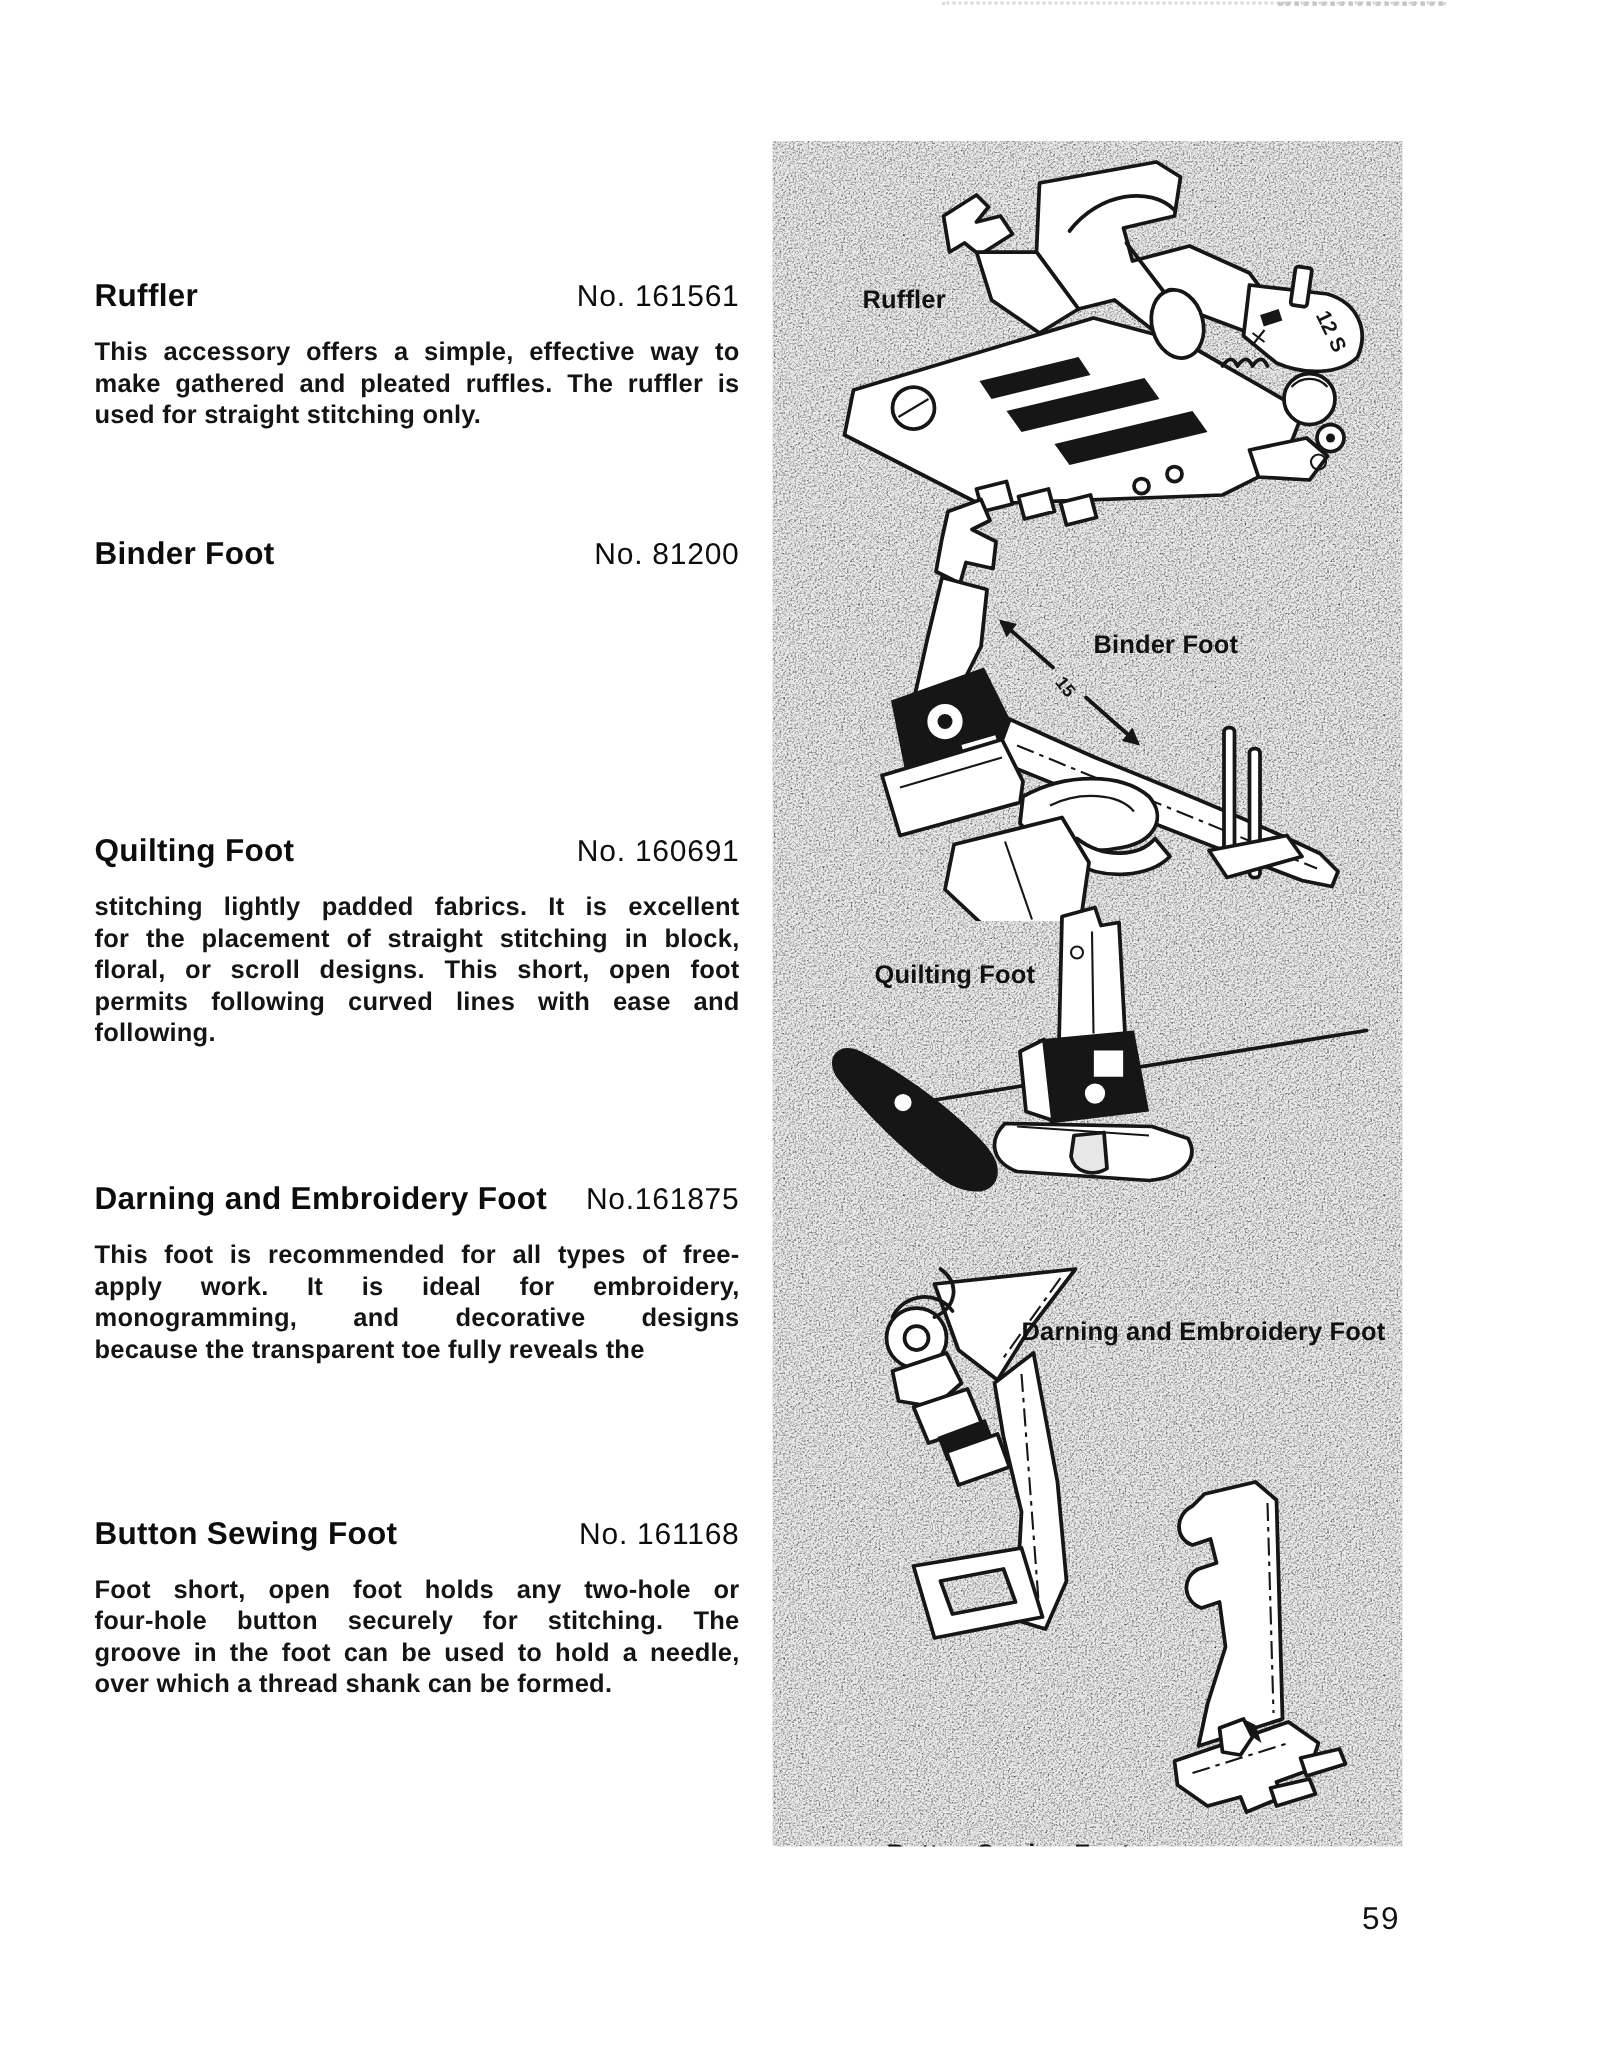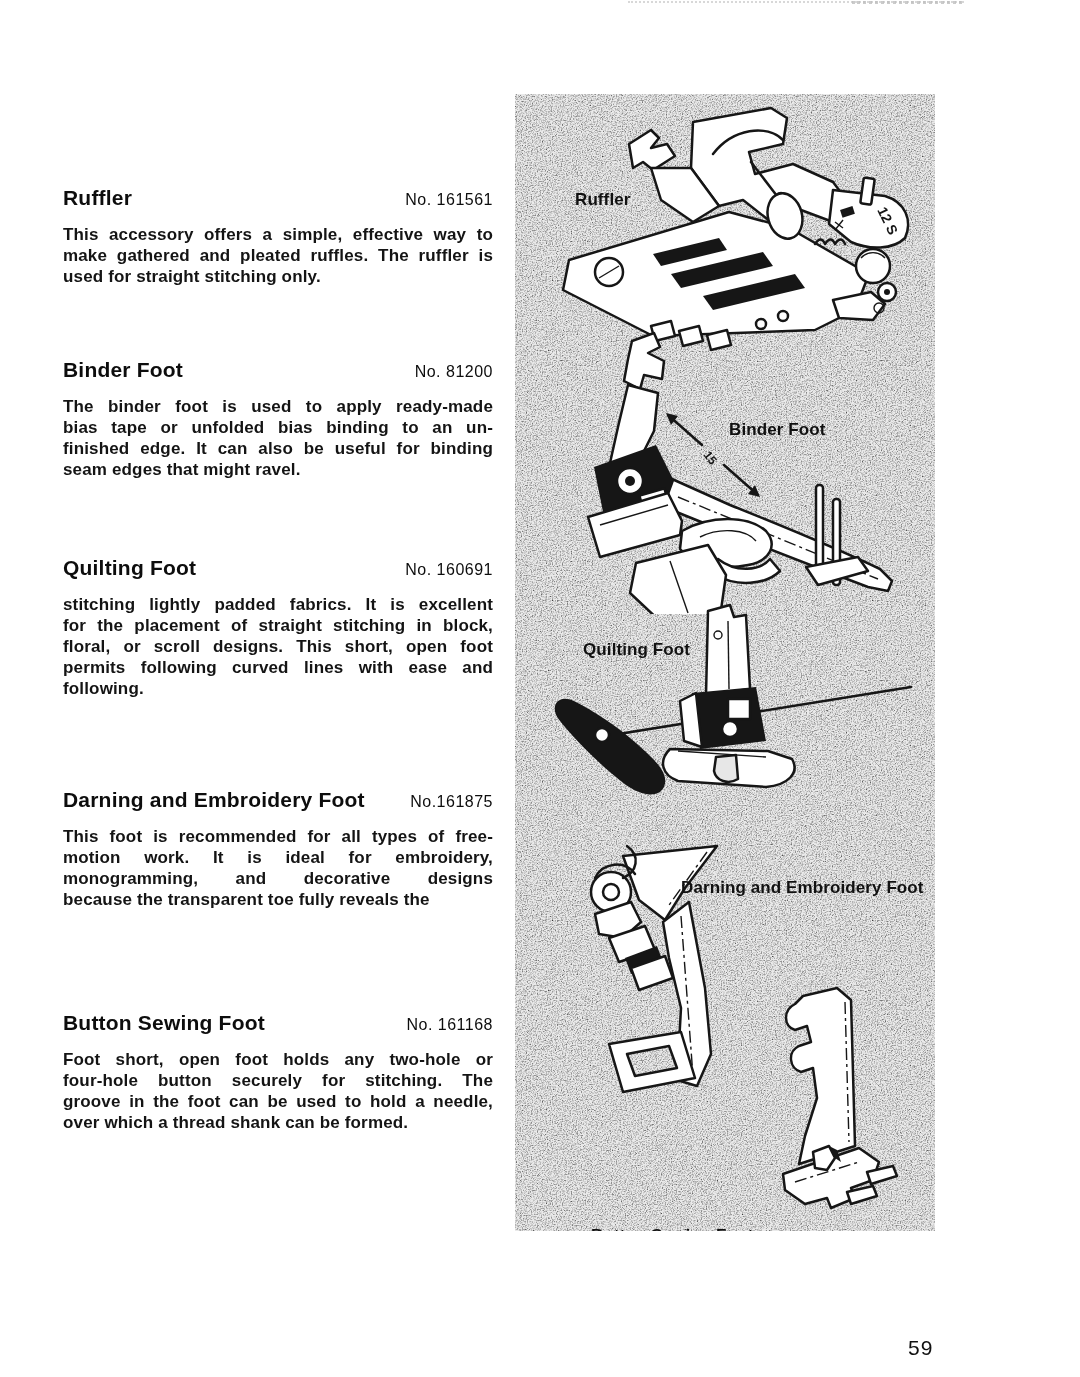--- a/index.html
+++ b/index.html
@@ -20,21 +20,21 @@
 
   
   .section{position:absolute;left:63px;width:430px;}
   .heading-row{
     display:flex;justify-content:space-between;align-items:baseline;
     margin:0 0 14px 0;
   }
   .heading-row h2{
     margin:0;font-size:21px;font-weight:bold;letter-spacing:.2px;color:#0d0d0d;
   }
-  .part-number{font-size:16px;font-weight:normal;color:#0d0d0d;letter-spacing:.5px;}
+  .part-number{font-size:20px;font-weight:normal;color:#0d0d0d;letter-spacing:.5px;}
   .body{font-size:17px;line-height:21px;letter-spacing:.15px;}
   .bodyline{
     text-align:justify;text-align-last:justify;-moz-text-align-last:justify;
     min-height:21px;white-space:normal;font-weight:bold;
   }
   .bodyline:last-child{text-align-last:left;-moz-text-align-last:left;}
 
   #sec-ruffler{top:186px;}
   #sec-binder{top:358px;}
   #sec-quilting{top:556px;}
@@ -66,21 +66,21 @@
 
   .ln{fill:#ffffff;stroke:#161616;stroke-width:2.5;stroke-linejoin:round;stroke-linecap:round;}
   .blk{fill:#161616;stroke:none;}
   .nf{fill:none;stroke:#161616;stroke-width:2.5;stroke-linejoin:round;stroke-linecap:round;}
   .thin{fill:none;stroke:#161616;stroke-width:1.4;}
   .dash{fill:none;stroke:#161616;stroke-width:1.4;stroke-dasharray:12 4 3 4;}
   .mark{font-family:"Liberation Sans",sans-serif;font-weight:bold;fill:#161616;}
   .gap{fill:#e7e7e7;stroke:#161616;stroke-width:2.5;stroke-linejoin:round;}
 
   .page-number{
-    position:absolute;left:908px;top:1336px;
+    position:absolute;left:908px;top:1268px;
     font-size:21px;color:#111;letter-spacing:1px;
   }
 </style>
 </head>
 <body>
 
 <div class="page">
 
   <div class="scan-artifact a1"></div>
   <div class="scan-artifact a2"></div>
@@ -94,26 +94,20 @@
       <div class="bodyline">This accessory offers a simple, effective way to</div>
       <div class="bodyline">make gathered and pleated ruffles. The ruffler is</div>
       <div class="bodyline">used for straight stitching only.</div>
     </div>
   </div>
 
   <div class="section" id="sec-binder">
     <div class="heading-row">
       <h2>Binder Foot</h2>
       <span class="part-number">No. 81200</span>
-    </div>
-    <div class="body">
-      <div class="bodyline">The binder foot is used to apply ready-made</div>
-      <div class="bodyline">bias tape or unfolded bias binding to an un-</div>
-      <div class="bodyline">finished edge. It can also be useful for binding</div>
-      <div class="bodyline">seam edges that might ravel.</div>
     </div>
   </div>
 
   <div class="section" id="sec-quilting">
     <div class="heading-row">
       <h2>Quilting Foot</h2>
       <span class="part-number">No. 160691</span>
     </div>
     <div class="body">
       <div class="bodyline">stitching lightly padded fabrics. It is excellent</div>
@@ -124,21 +118,21 @@
     </div>
   </div>
 
   <div class="section" id="sec-darning">
     <div class="heading-row">
       <h2>Darning and Embroidery Foot</h2>
       <span class="part-number">No.161875</span>
     </div>
     <div class="body">
       <div class="bodyline">This foot is recommended for all types of free-</div>
-      <div class="bodyline">motion work. It is ideal for embroidery,</div>
+      <div class="bodyline">apply work. It is ideal for embroidery,</div>
       <div class="bodyline">monogramming, and decorative designs</div>
       <div class="bodyline">because the transparent toe fully reveals the</div>
     </div>
   </div>
 
   <div class="section" id="sec-button">
     <div class="heading-row">
       <h2>Button Sewing Foot</h2>
       <span class="part-number">No. 161168</span>
     </div>

